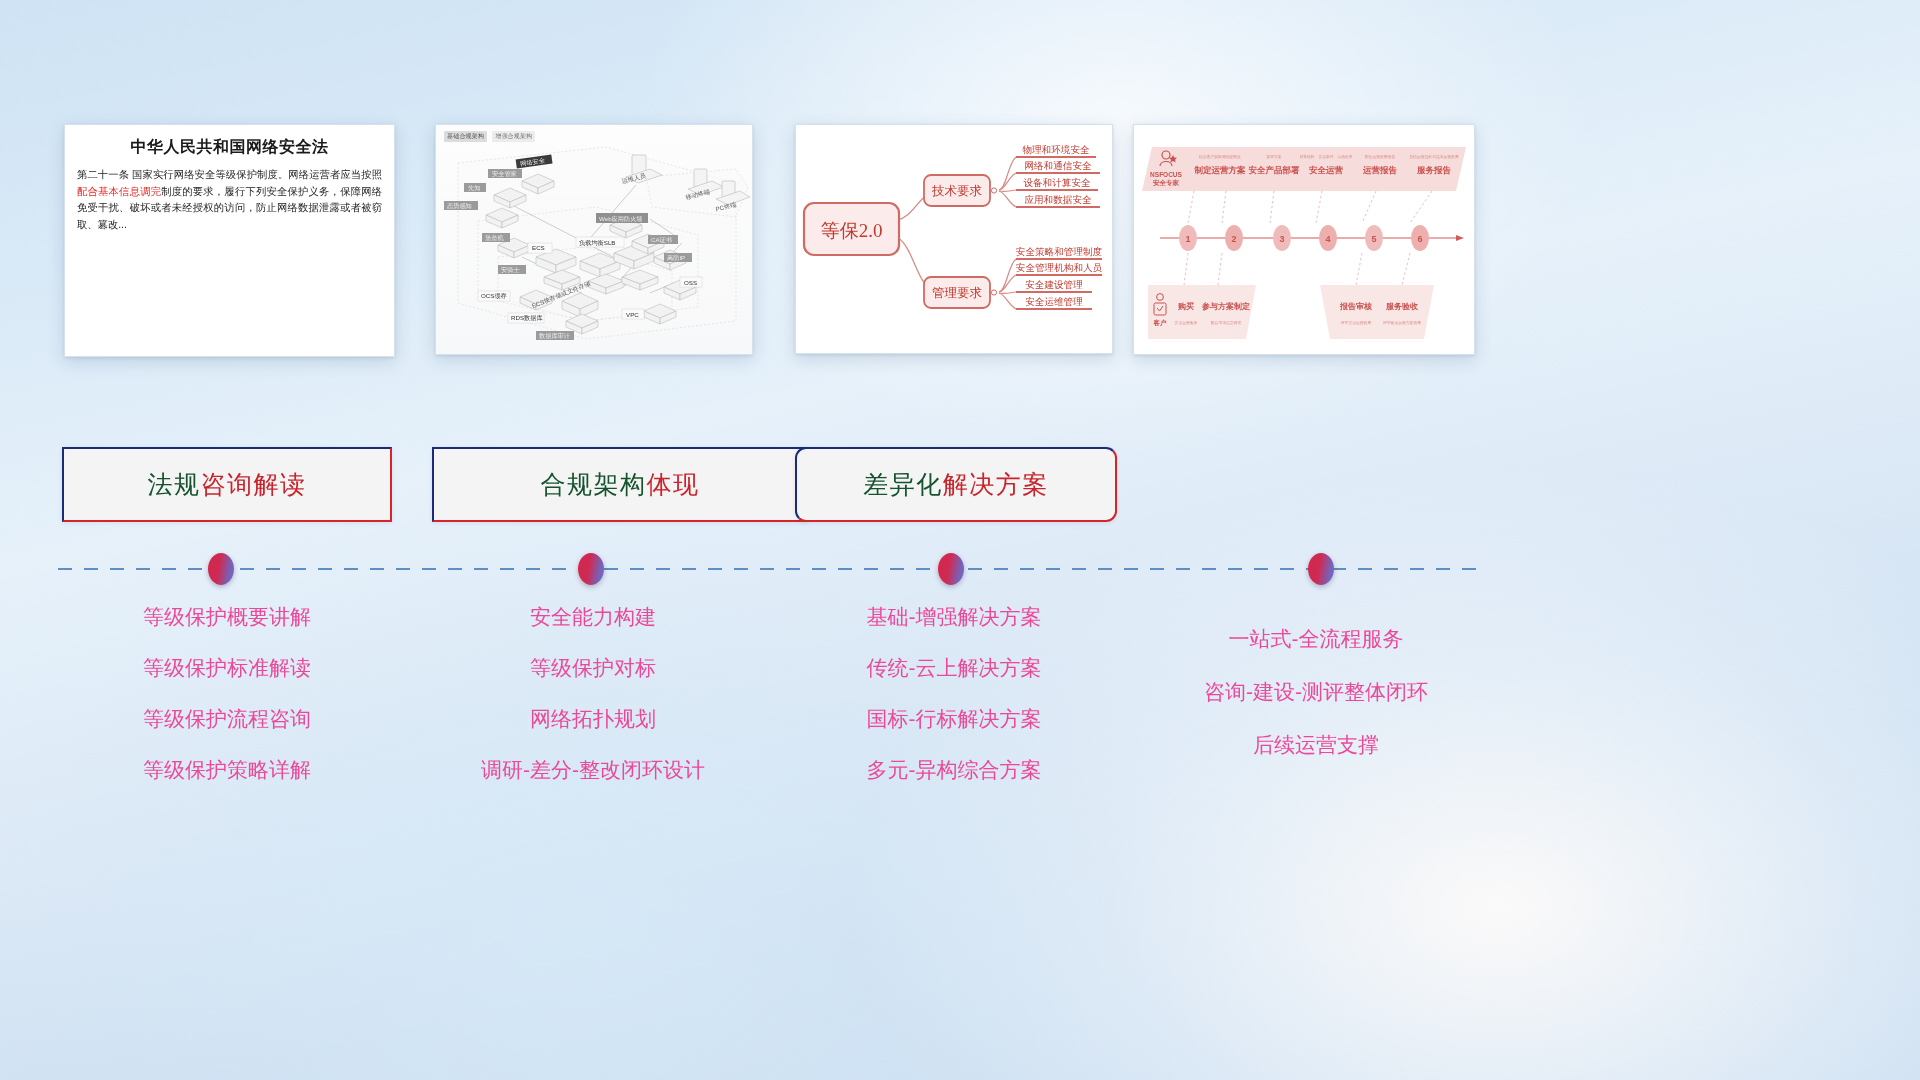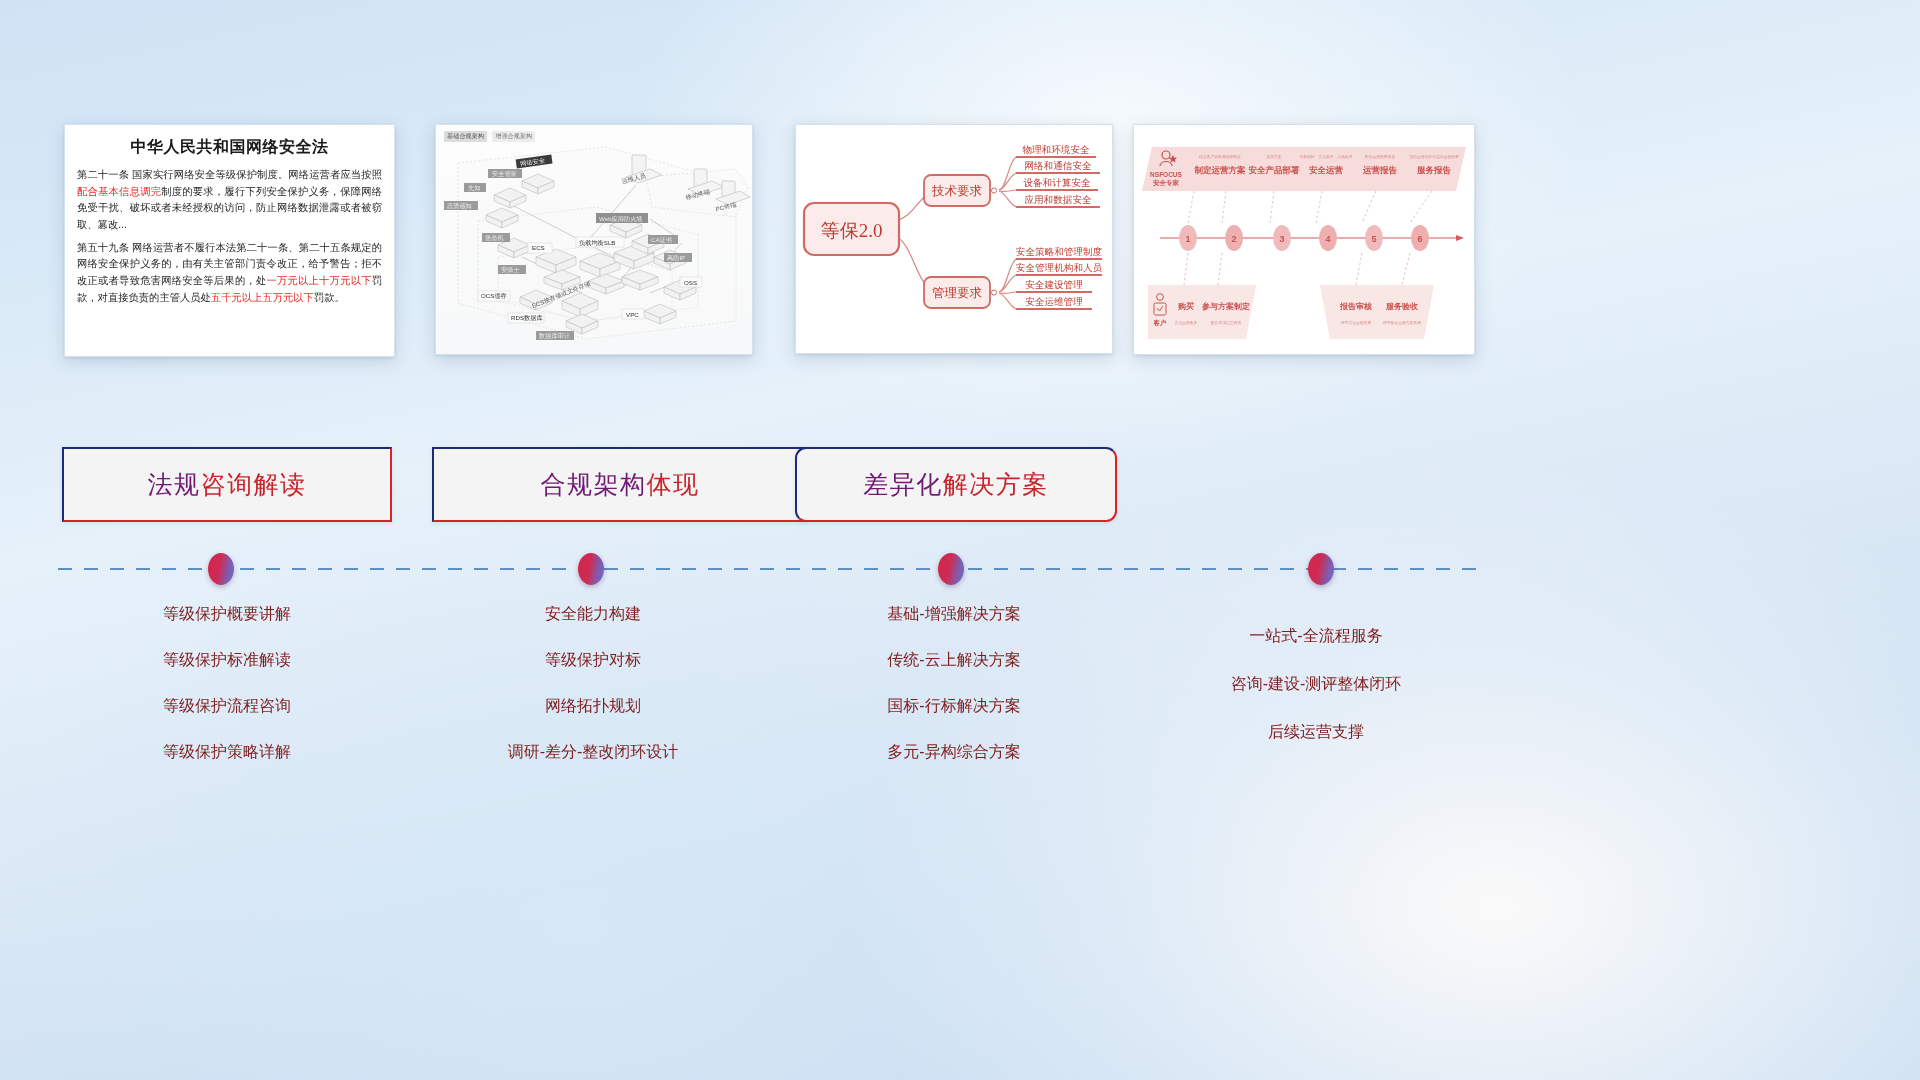--- a/index.html
+++ b/index.html
@@ -70,21 +70,21 @@
     border-right: 2px solid #d8232a;
     border-bottom: 2px solid #d8232a;
     display:flex; align-items:center; justify-content:center;
     box-shadow: 0 1px 4px rgba(40,70,110,0.10);
   }
   .hbox.h1 { left:62px;   width:330px; }
   .hbox.h2 { left:432px;  width:376px; }
   .hbox.h3 { left:795px;  width:322px;border-radius:11px; }
   .hbox.h4 { left:1155px; width:322px; }
   .hbox .ht { font-size:25px; letter-spacing:1.5px; white-space:nowrap; }
-  .hbox .ht .b { color:#701a75; }
+  .hbox .ht .b { color:#14532d; }
   .hbox .ht .r { color:#c8242c; }
 
   
   .axis { position:absolute; left:58px; top:568px; width:1420px; height:2px;
           background: repeating-linear-gradient(to right, #5d8fc4 0 14px, rgba(0,0,0,0) 14px 26px); }
   .dot {
     position:absolute; width:26px; height:32px; border-radius:50%;
     background: linear-gradient(100deg, #d3264e 0%, #cf2a52 42%, #7a5fb5 78%, #6f6ec0 100%);
     box-shadow: 0 2px 5px rgba(60,40,90,0.30);
   }
@@ -93,40 +93,36 @@
   .dot.d3 { left:938px; top:553px; }
   .dot.d4 { left:1308px; top:553px; }
 
   
   .lists { position:absolute; left:0; top:600px; width:1920px; }
   .col { position:absolute; text-align:center; }
   .col.l1 { left:62px;   width:330px; top:6px; }
   .col.l2 { left:430px;  width:326px; top:6px; }
   .col.l3 { left:790px;  width:328px; top:6px; }
   .col.l4 { left:1150px; width:332px; top:28px; }
-  .col .li { font-size:16px; color:#7f1d1d; line-height:1; margin-bottom:30px; white-space:nowrap; }
+  .col .li { font-size:21px; color:#ec4899; line-height:1; margin-bottom:30px; white-space:nowrap; }
   .col.l4 .li { margin-bottom:32px; }
 </style>
 </head>
 <body>
 
 <div class="stage">
 
   <div class="cards">
 
     <div class="card c1">
       <div class="law">
         <div class="law-title">中华人民共和国网络安全法</div>
         <div class="law-p">
           <b>第二十一条</b>
           <span>国家实行网络安全等级保护制度。网络运营者应当按照</span><span class="hl">配合基本信息调完</span><span>制度的要求，履行下列安全保护义务，保障网络免受干扰、破坏或者未经授权的访问，防止网络数据泄露或者被窃取、篡改...</span>
-        </div>
-        <div class="law-p">
-          <b>第五十九条</b>
-          <span>网络运营者不履行本法第二十一条、第二十五条规定的网络安全保护义务的，由有关主管部门责令改正，给予警告；拒不改正或者导致危害网络安全等后果的，处</span><span class="hl">一万元以上十万元以下</span><span>罚款，对直接负责的主管人员处</span><span class="hl">五千元以上五万元以下</span><span>罚款。</span>
         </div>
       </div>
     </div>
 
     <div class="card c2">
       <div class="arch">
         <div class="arch-tabs">
           <span class="arch-tab sel">基础合规架构</span>
           <span class="arch-tab">增强合规架构</span>
         </div>

